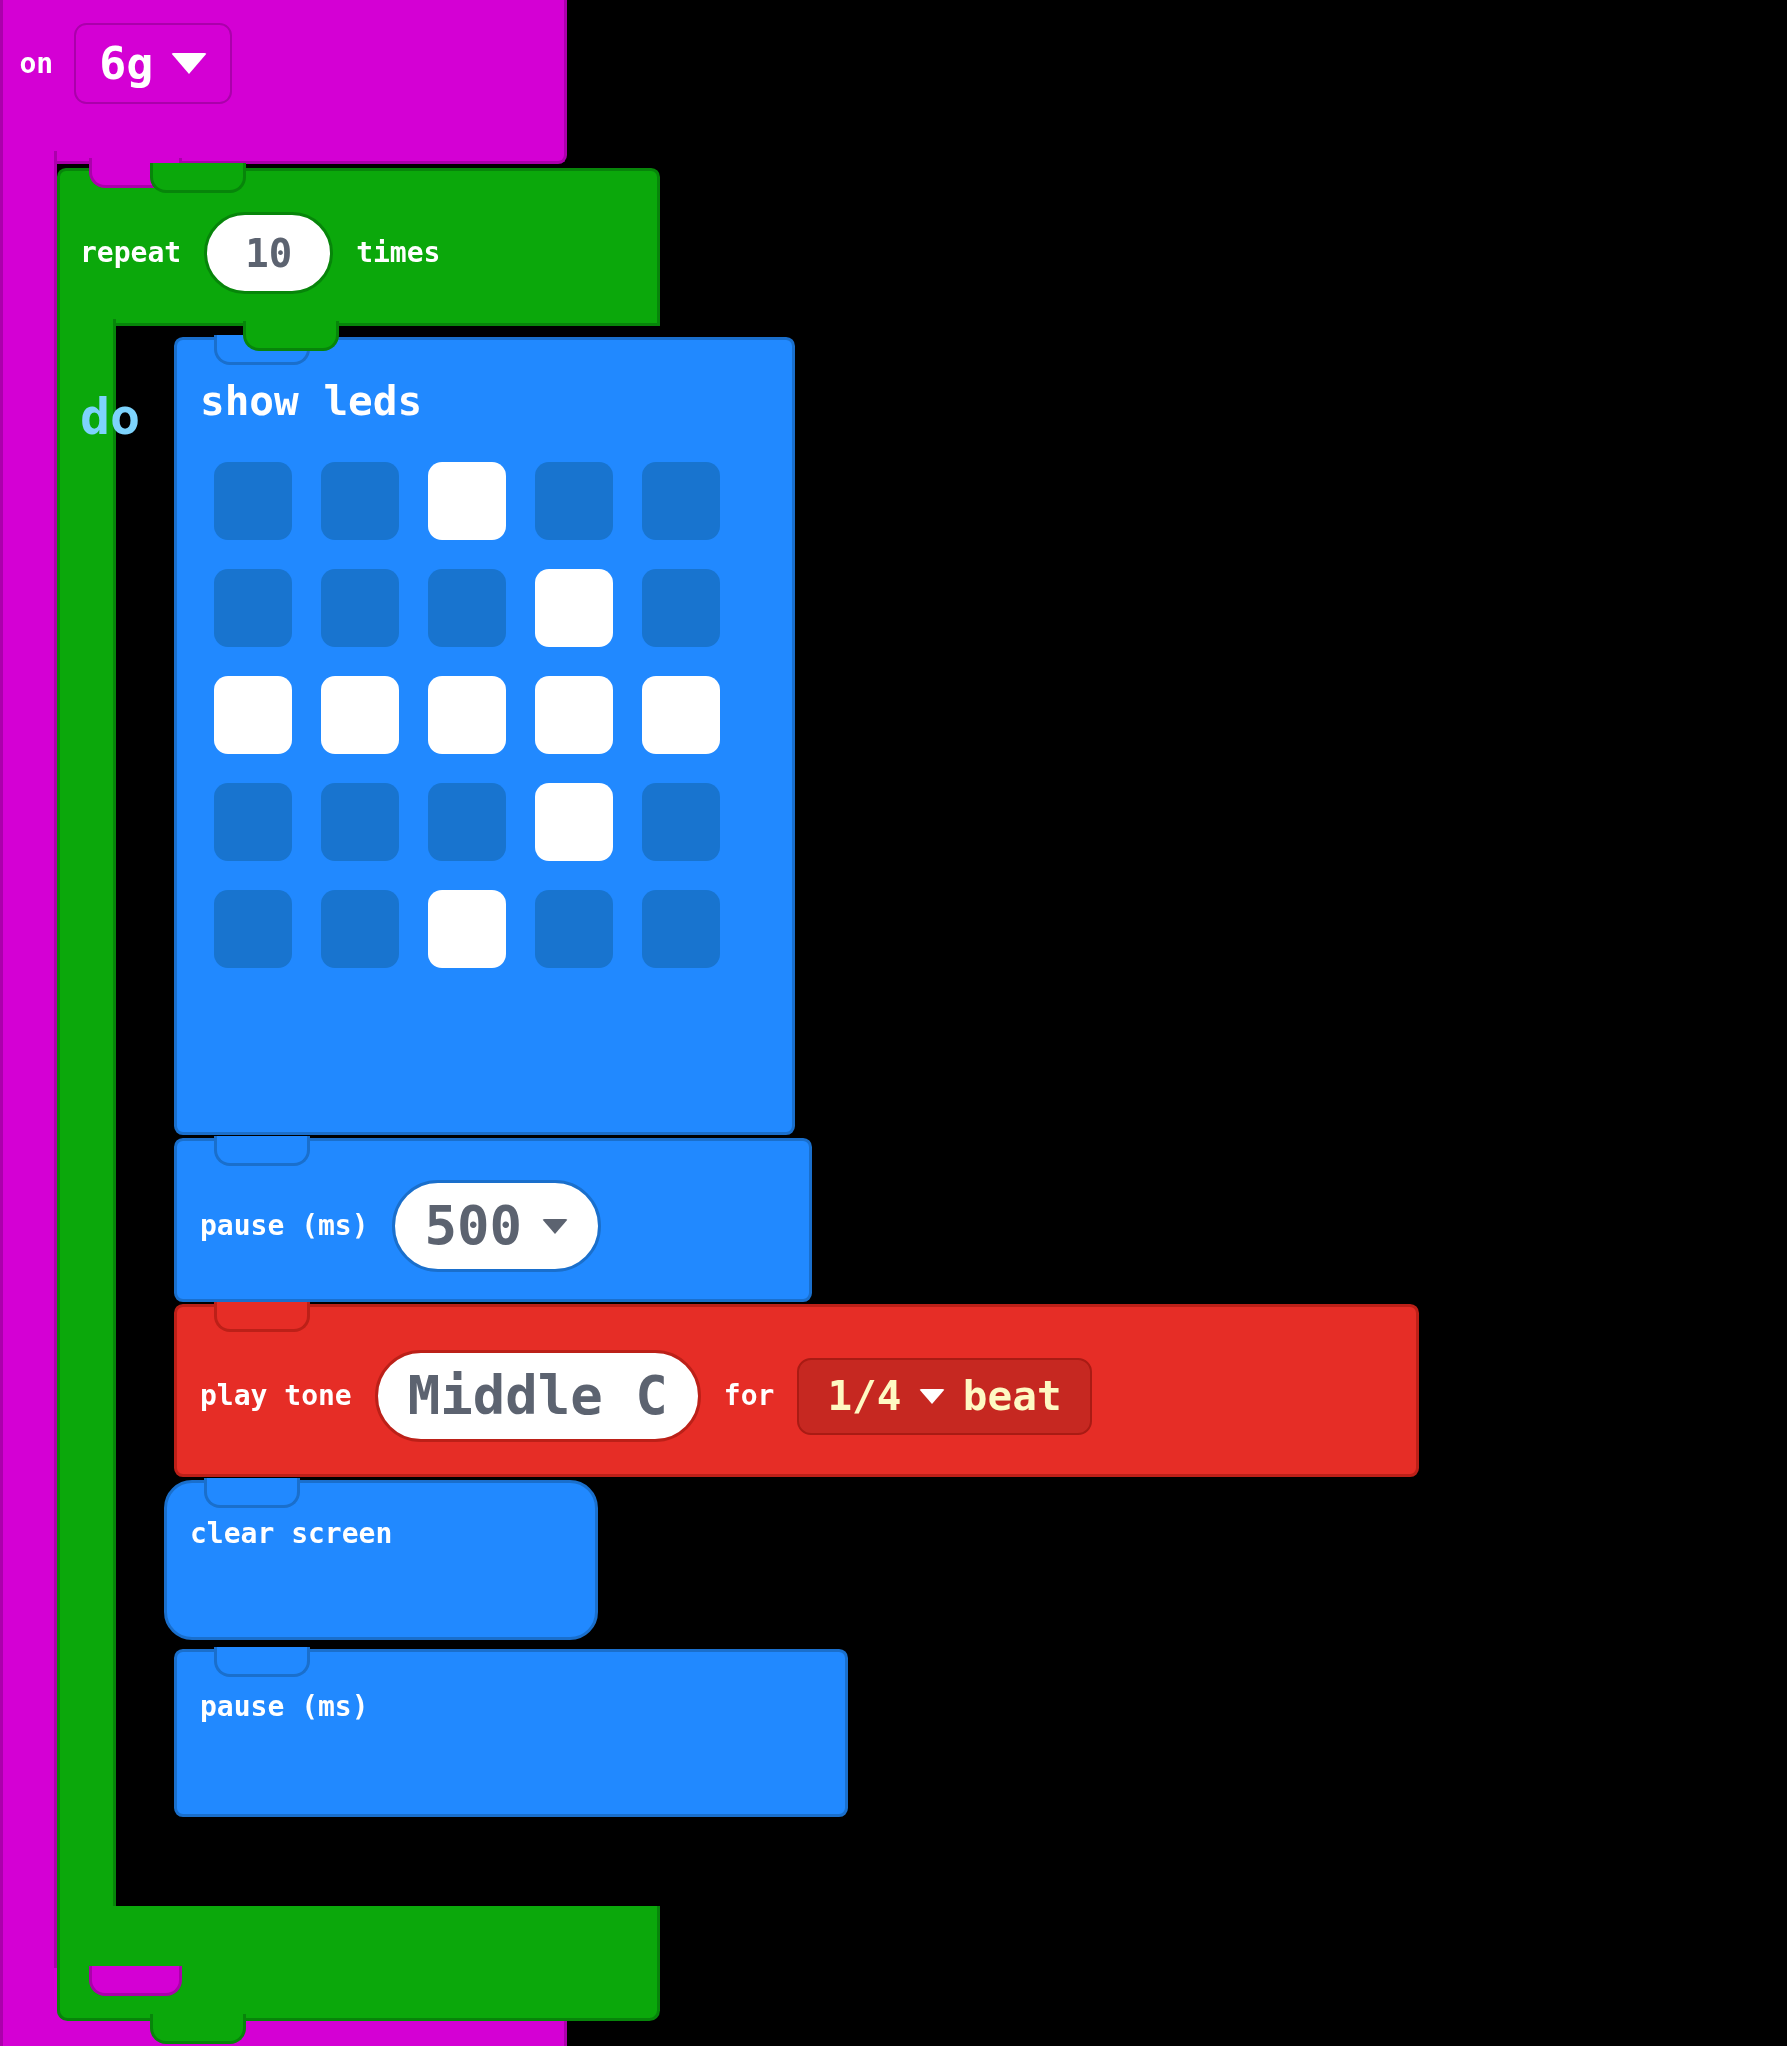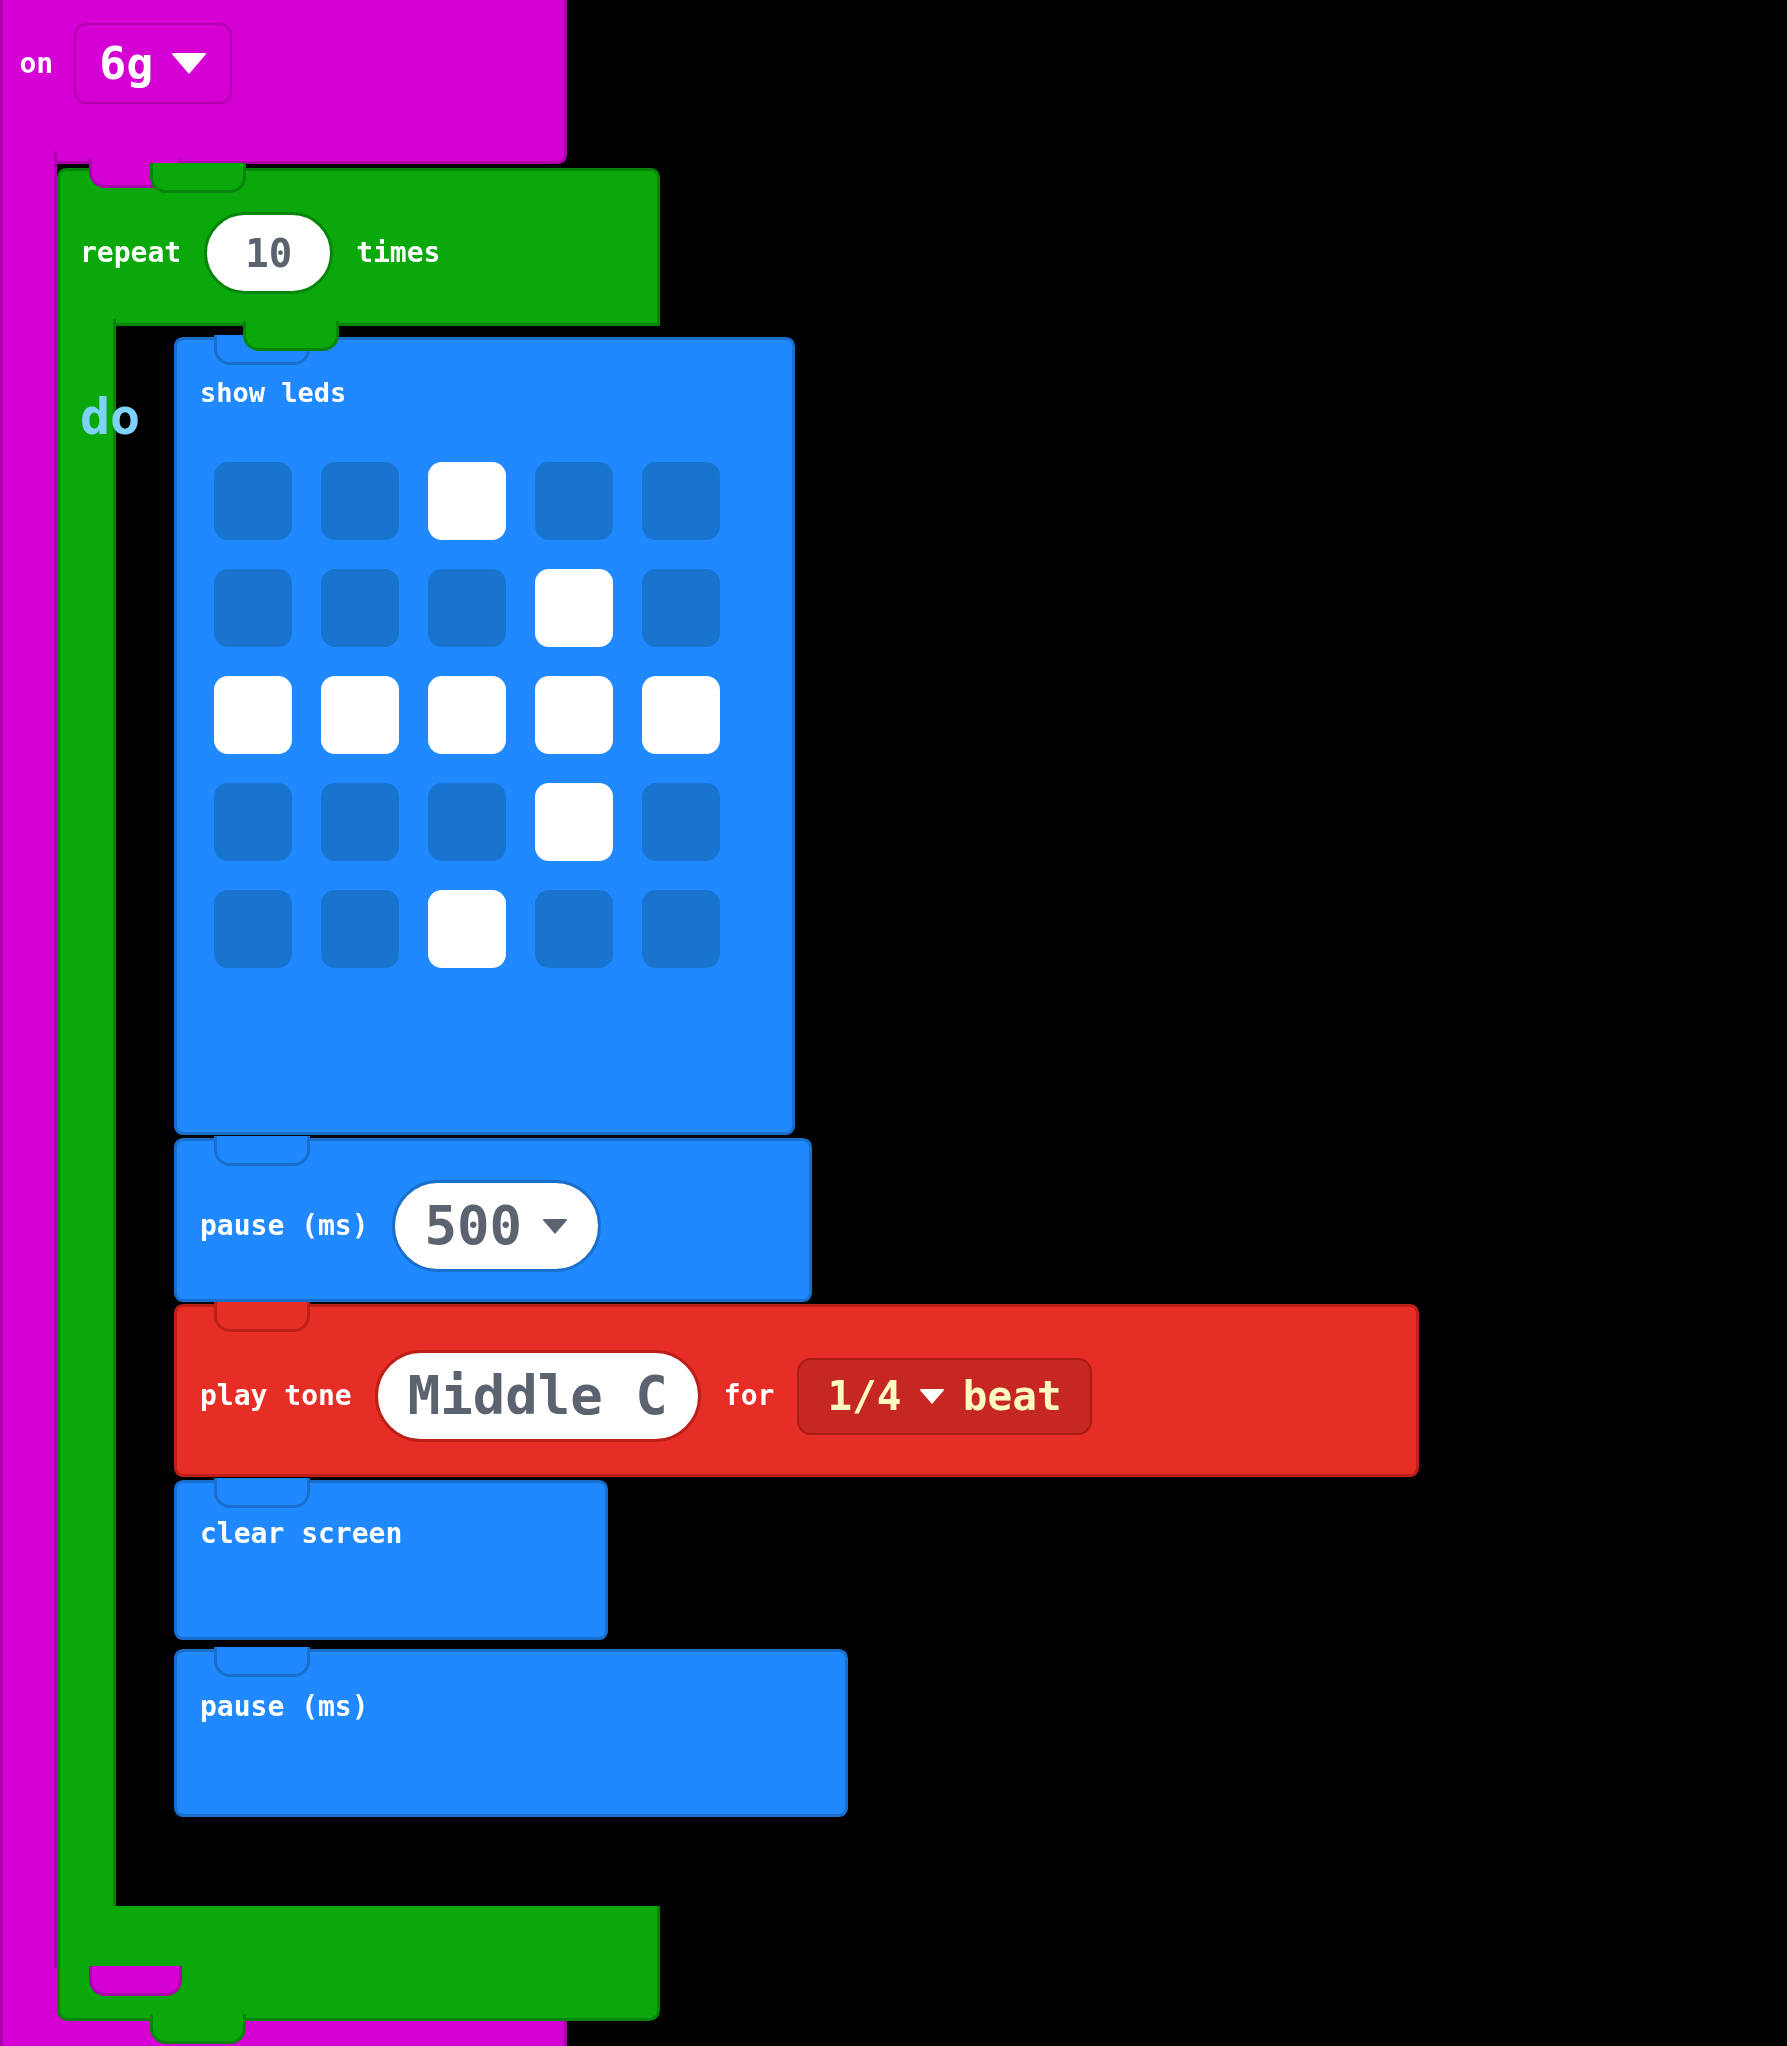--- a/index.html
+++ b/index.html
@@ -277,21 +277,21 @@
     font-weight: bold;
     line-height: 1;
     white-space: nowrap;
   }
 
   
   .led-title {
     position: absolute;
     left: 23px; top: 37px;
     color: #ffffff;
-    font-size: 27px;
+    font-size: 41px;
     font-weight: bold;
   }
   .led-grid {
     position: absolute;
     left: 37px; top: 122px;
     display: grid;
     grid-template-columns: repeat(5, 78px);
     grid-template-rows: repeat(5, 78px);
     gap: 29px;
   }
@@ -392,21 +392,21 @@
       <span class="val-oval red-b">Middle C</span>
       <span class="blk-label">for</span>
       <span class="beat-field">
         <span>1/4</span>
         <span class="caret small"></span>
         <span>beat</span>
       </span>
     </div>
   </div>
 
-  <div class="stmt blue" style="left:174px; top:1480px; width:434px; height:160px;">
+  <div class="stmt blue" style="left:164px; top:1480px; width:434px; height:160px;border-radius:28px;">
     <div class="stmt-notch blue"></div>
     <div class="stmt-row" style="top:37px;">
       <span class="blk-label">clear screen</span>
     </div>
   </div>
 
   <div class="stmt blue" style="left:174px; top:1649px; width:674px; height:168px;">
     <div class="stmt-notch blue"></div>
     <div class="stmt-row" style="top:41px;">
       <span class="blk-label">pause (ms)</span>

